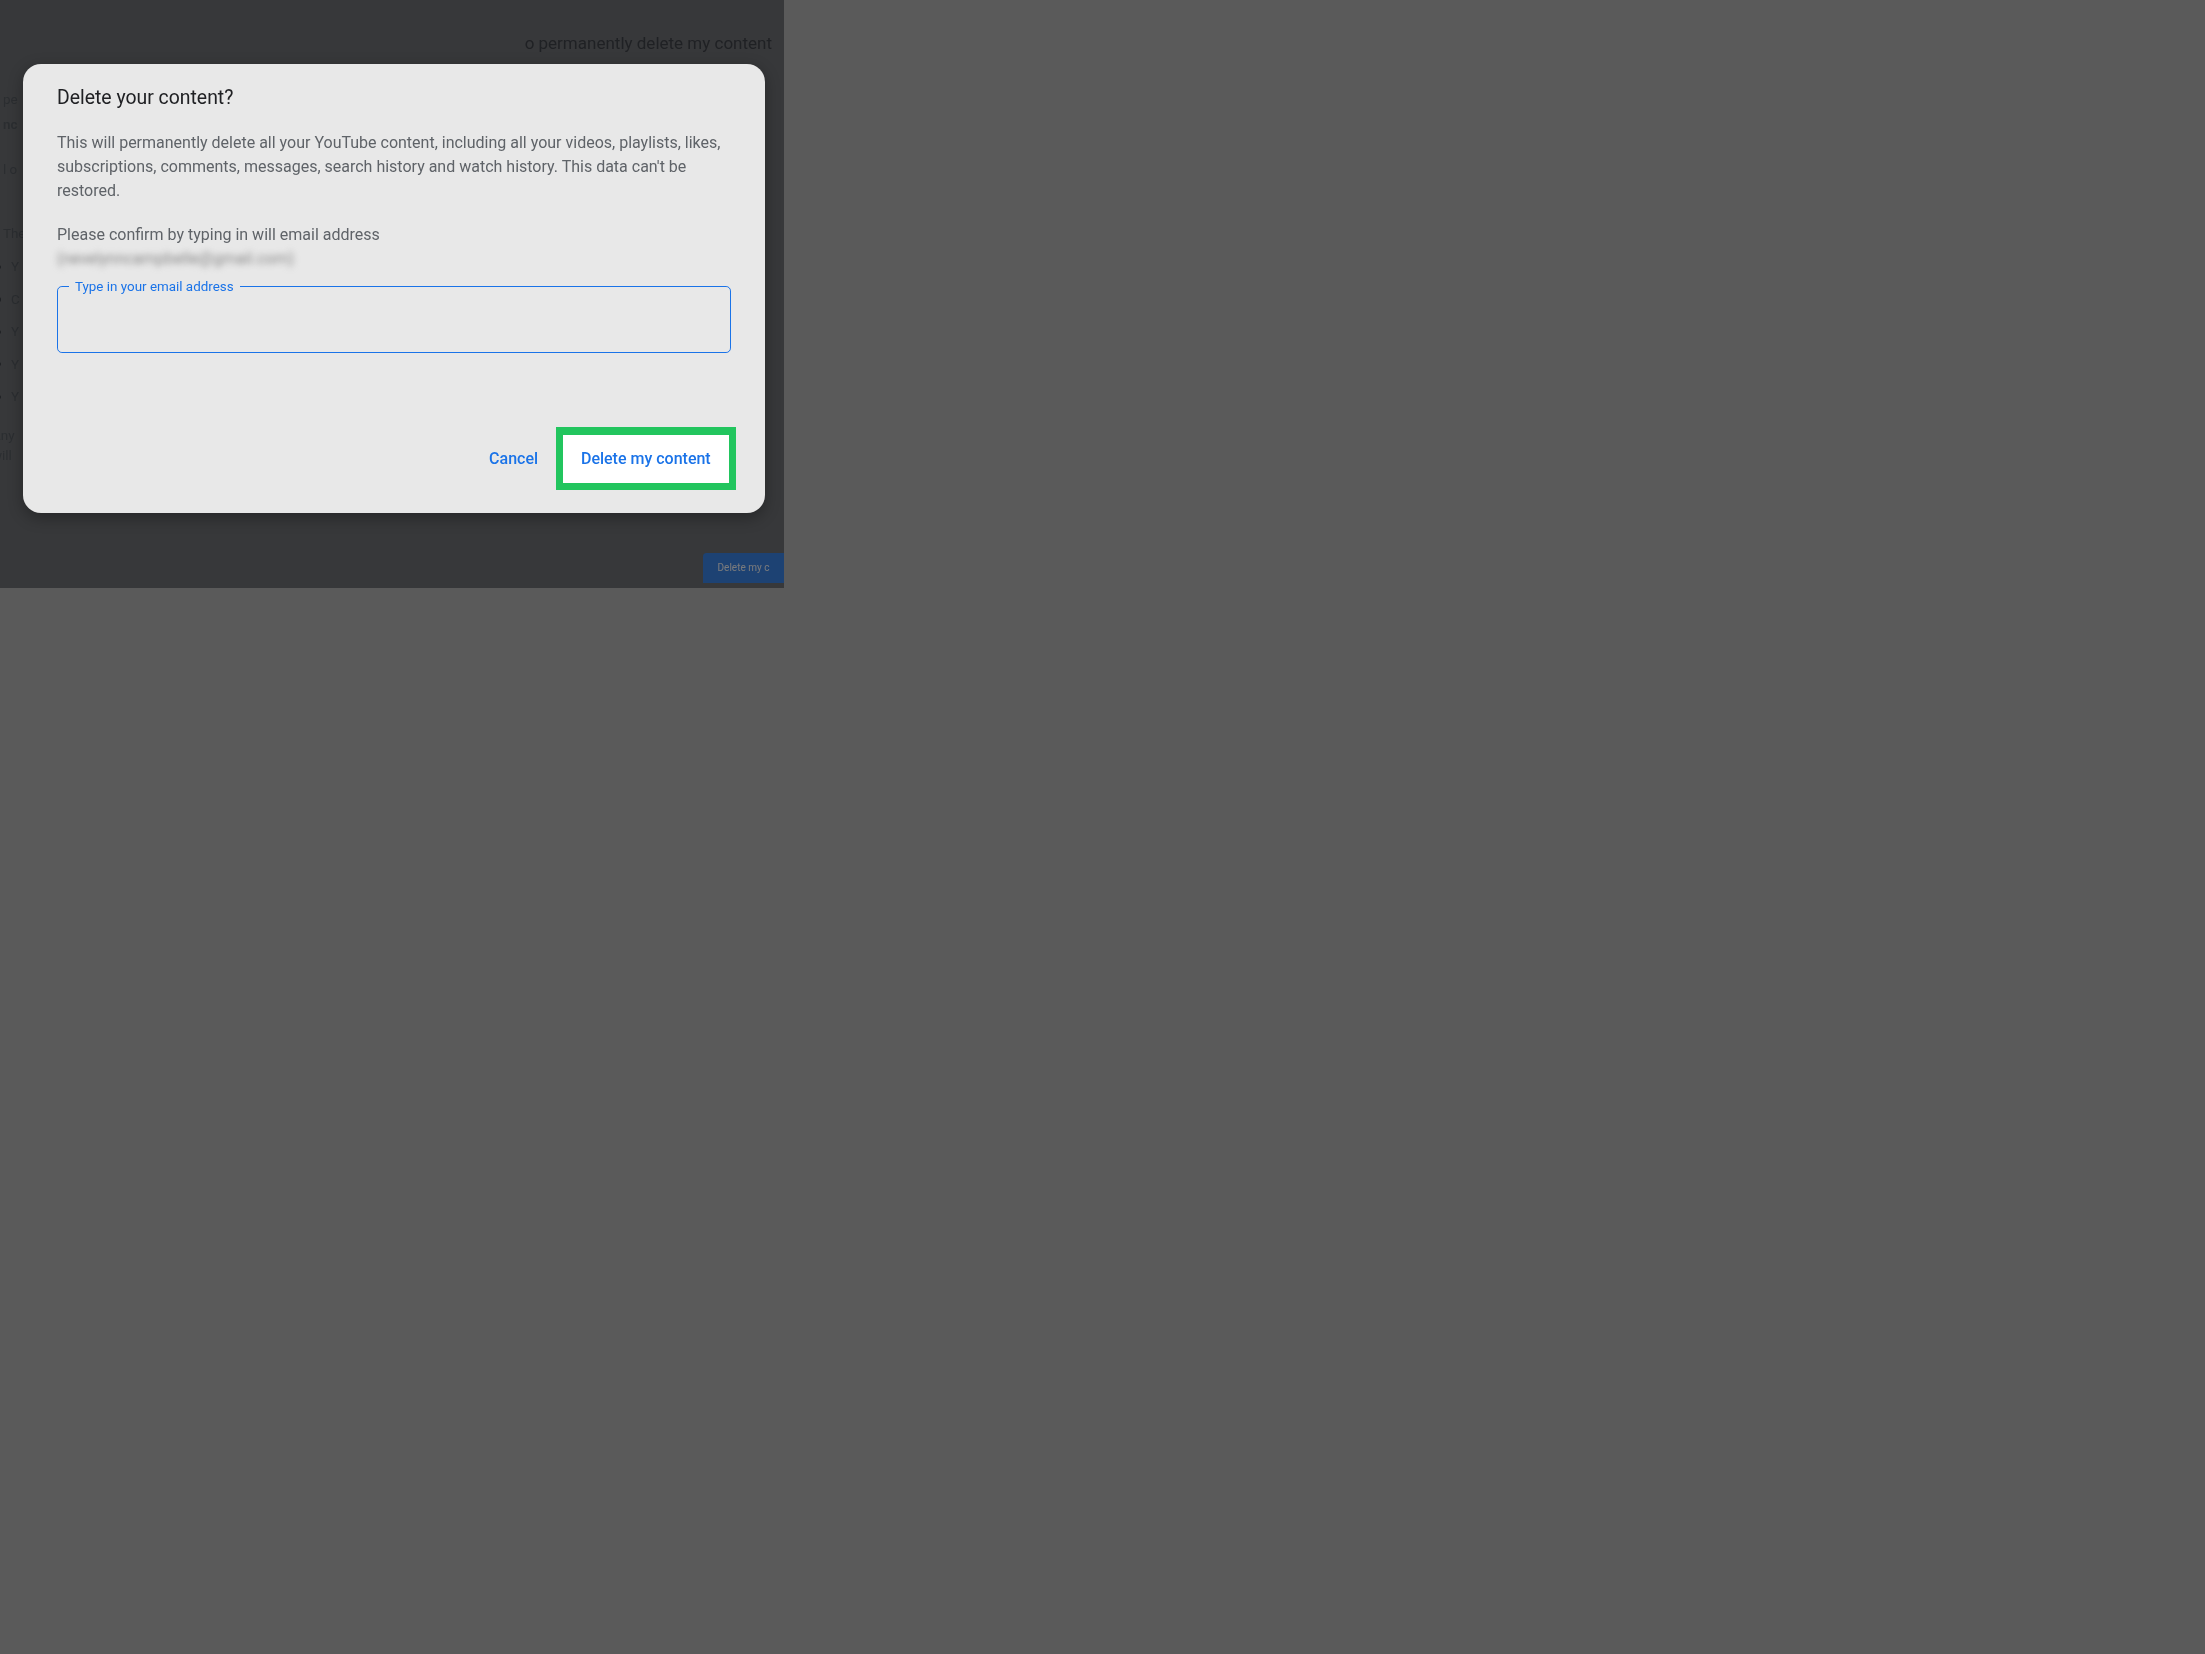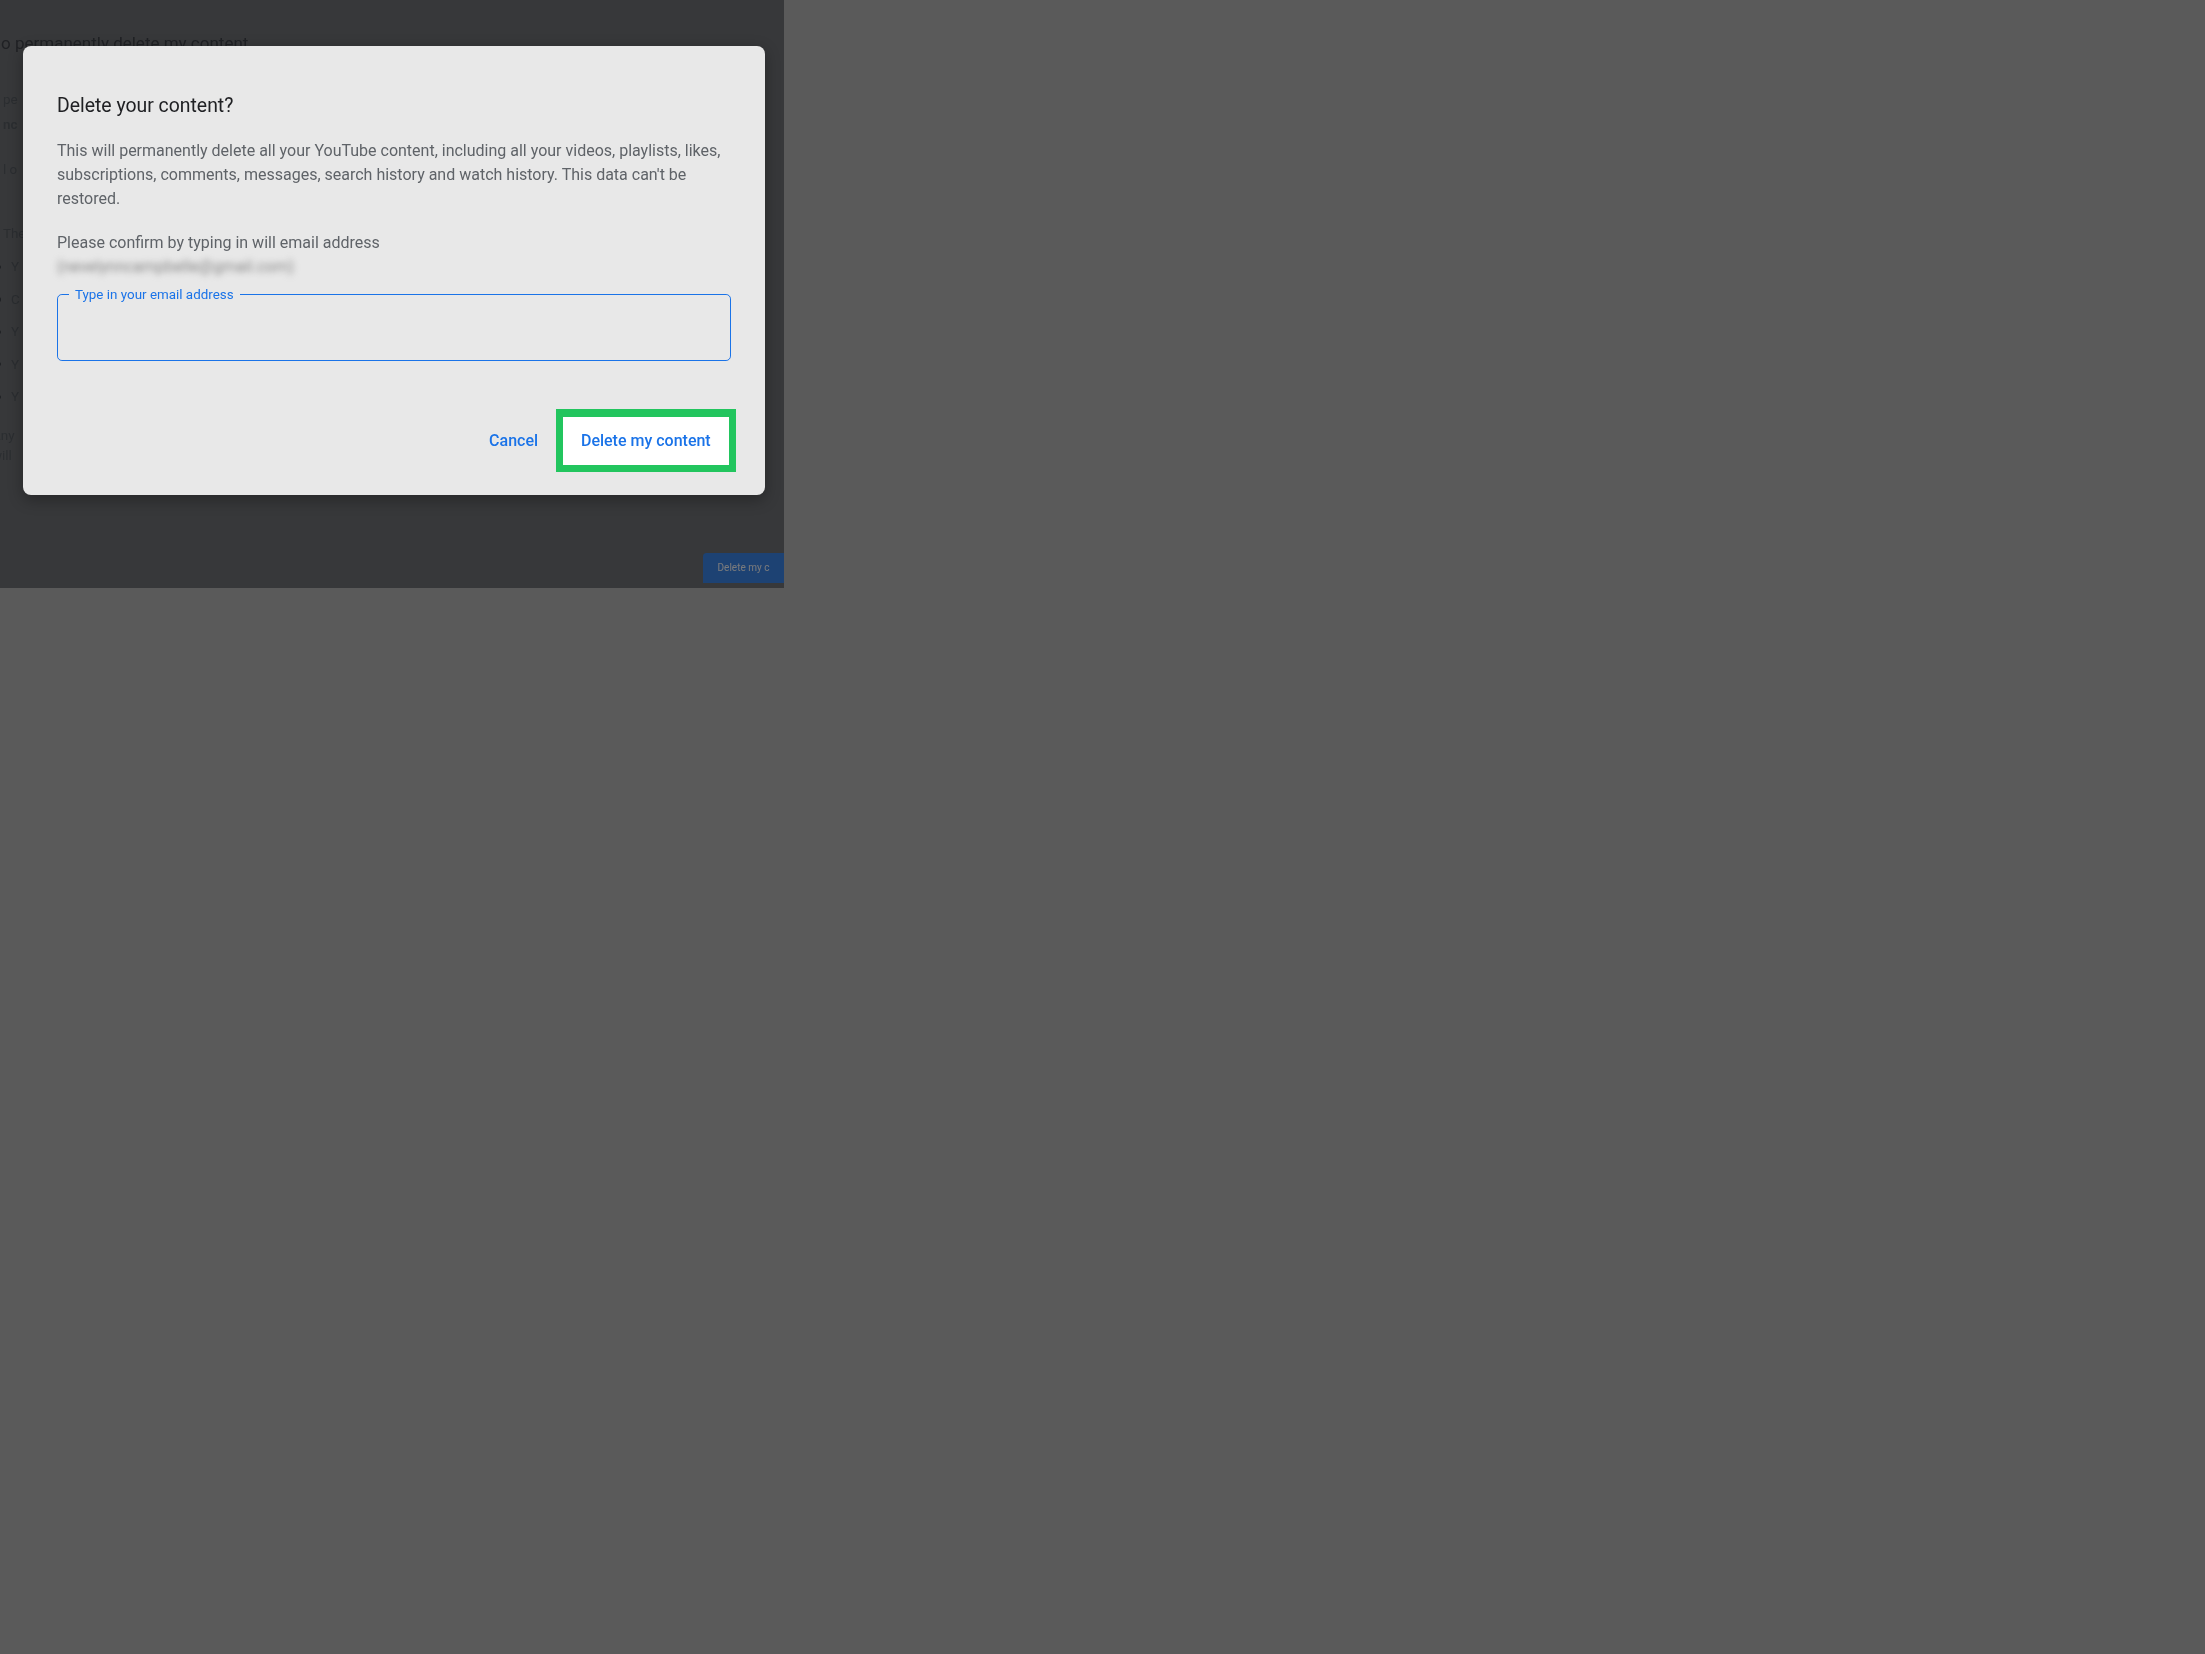--- a/index.html
+++ b/index.html
@@ -22,20 +22,21 @@
       width: 100%;
       height: 100%;
       color: #3c4043;
       padding: 0 12px;
     }
     .bg-title {
       font-size: 17px;
       color: #202124;
       margin-top: 33px;
       margin-left: -11px;
+      text-align: right;
     }
     .bg-text-block {
       margin-top: 36px;
       margin-left: -9px;
       font-size: 13.4px;
       line-height: 1.6;
     }
     .bg-line {
       margin-bottom: 3.6px;
     }
@@ -74,27 +75,27 @@
     .overlay {
       position: absolute;
       top: 0;
       left: 0;
       width: 100%;
       height: 100%;
       background: rgba(32, 33, 36, 0.6);
     }
     .dialog {
       position: absolute;
-      top: 46px;
+      top: 64px;
       left: 23px;
       width: 742px;
       height: 449px;
       background: #e8e8e8;
-      border-radius: 8px;
-      padding: 48px 34px 24px 34px;
+      border-radius: 18px;
+      padding: 22px 34px 24px 34px;
       box-shadow: 0 4.9px 14.6px rgba(0,0,0,0.3);
     }
     .dialog-title {
       font-size: 19.4px;
       color: #202124;
       font-weight: 400;
       margin-bottom: 22px;
     }
     .dialog-body {
       font-size: 16px;

